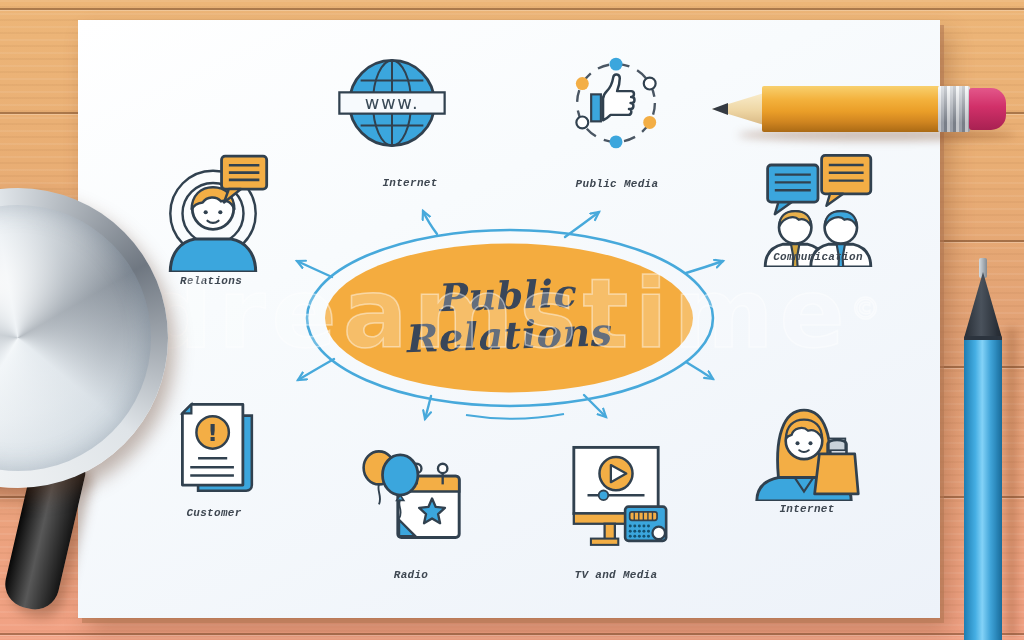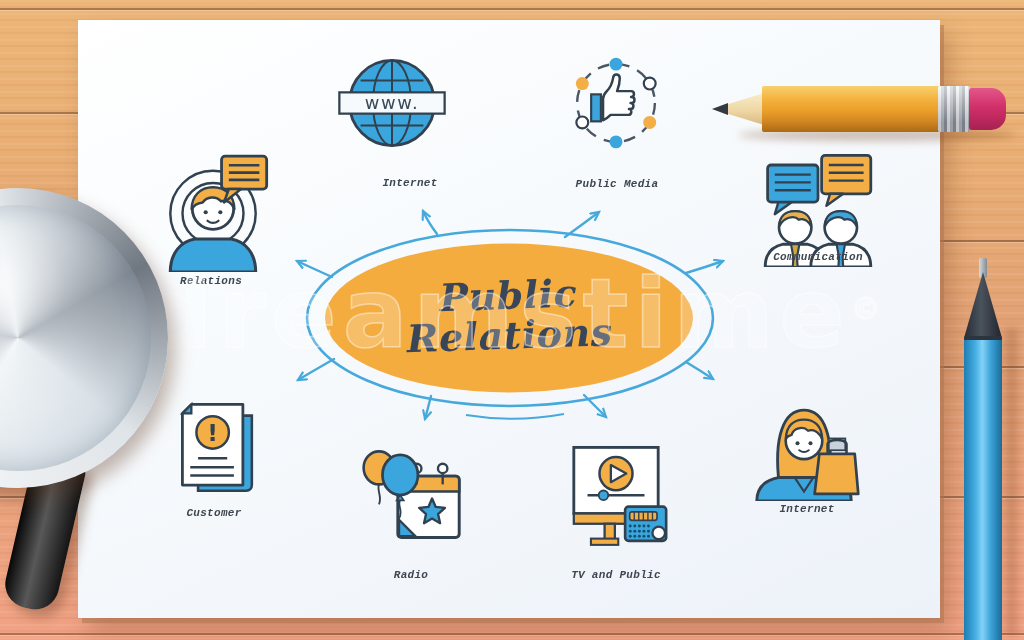--- a/index.html
+++ b/index.html
@@ -265,21 +265,21 @@
         <circle cx="78.5" cy="83.5" r="1.3"></circle>
       <circle cx="62.5" cy="88" r="1.3"></circle>
         <circle cx="66.5" cy="88" r="1.3"></circle>
         <circle cx="70.5" cy="88" r="1.3"></circle>
         <circle cx="74.5" cy="88" r="1.3"></circle>
         <circle cx="78.5" cy="88" r="1.3"></circle>
     </g>
     <circle cx="87.5" cy="85" r="5.5" fill="#fff" class="oln" stroke-width="2"></circle>
   </svg>
 </div>
-<div class="node-label" style="left:616px;top:575px">TV and Public</div>
+<div class="node-label" style="left:616px;top:575px">TV and Media</div>
 
 <div class="watermark"><span>dreamstime</span><span class="wm-sym">©</span></div>
 
 <div class="pencil">
   <div class="pencil-tip"></div>
   <div class="pencil-lead"></div>
   <div class="pencil-body"></div>
   <div class="pencil-ferrule"></div>
   <div class="pencil-eraser"></div>
 </div>

